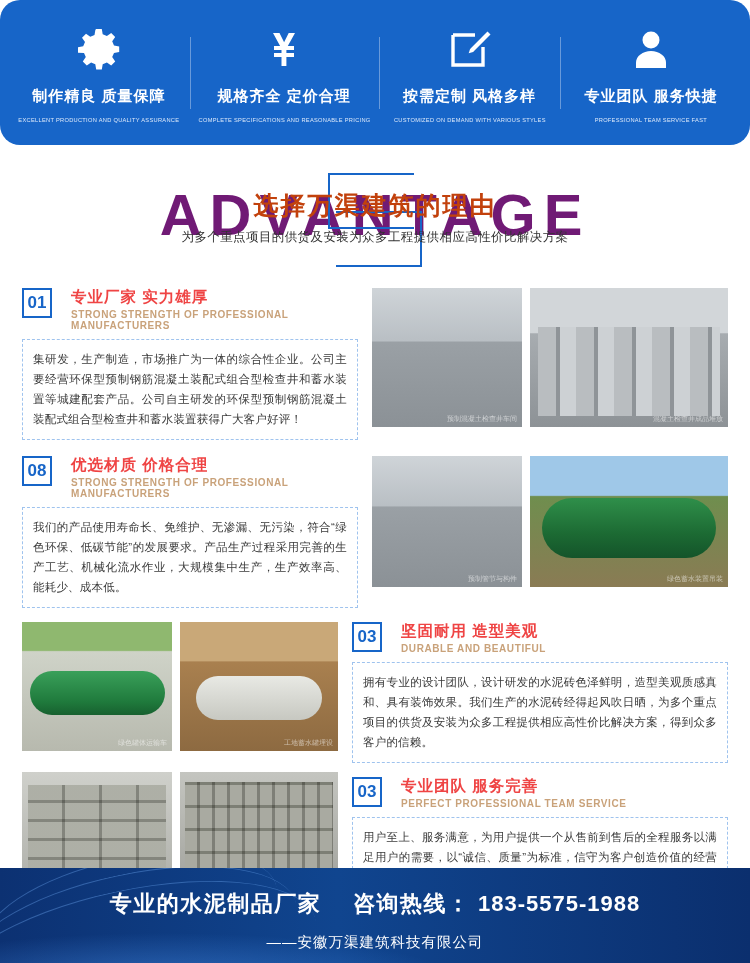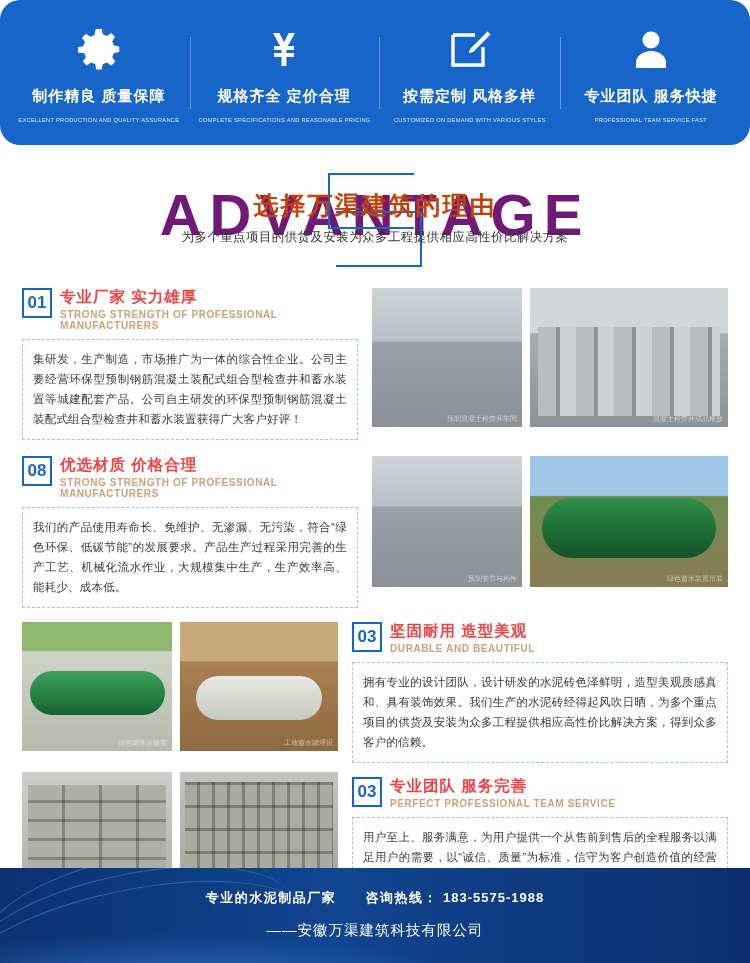--- a/index.html
+++ b/index.html
@@ -113,21 +113,21 @@
   .bracket.left { left: 306px; border-right: none; }
   .bracket.right { right: 306px; border-left: none; top: 48px; }
 
   
   .row { display: flex; gap: 14px; margin-bottom: 14px; }
 
   .text-col { width: 336px; }
   .head {
     display: flex;
     align-items: flex-start;
-    gap: 8px;
+    gap: 19px;
     margin-bottom: 8px;
   }
   .num {
     width: 30px; height: 30px;
     border: 2px solid #1765c8;
     color: #1765c8;
     font-size: 17px;
     font-weight: bold;
     display: flex;
     align-items: center;
@@ -256,21 +256,21 @@
     border: 1px solid rgba(120,180,255,0.35);
     border-bottom: none; border-right: none;
     transform: rotate(-12deg);
   }
   .footer .swoosh.s2 { left: -40px; top: 6px; width: 340px; height: 130px; }
   .footer .swoosh.s3 { left: -60px; top: 22px; width: 380px; height: 140px; }
   .f-line1 {
     position: relative;
     text-align: center;
     padding-top: 21px;
-    font-size: 13px;
+    font-size: 22px;
     font-weight: bold;
     letter-spacing: 1.5px;
   }
   .f-line1 .hotline-label { margin-left: 24px; }
   .f-line1 .hotline-num { letter-spacing: 1px; }
   .f-line2 {
     position: relative;
     text-align: center;
     margin-top: 14px;
     font-size: 14.5px;

